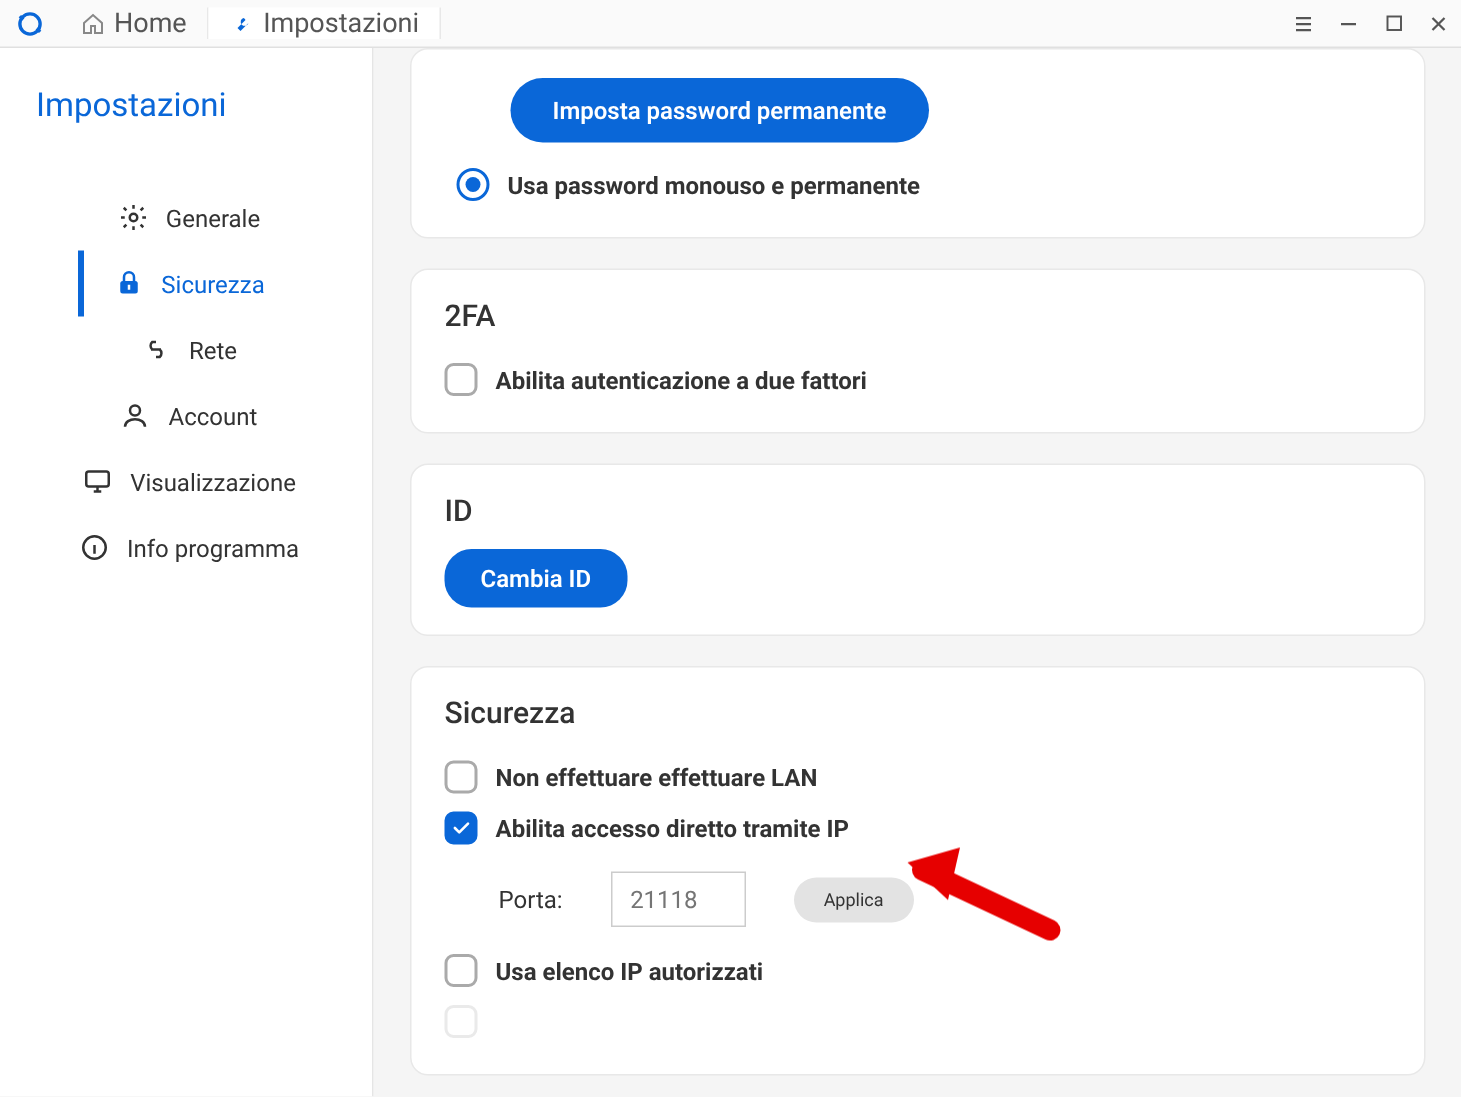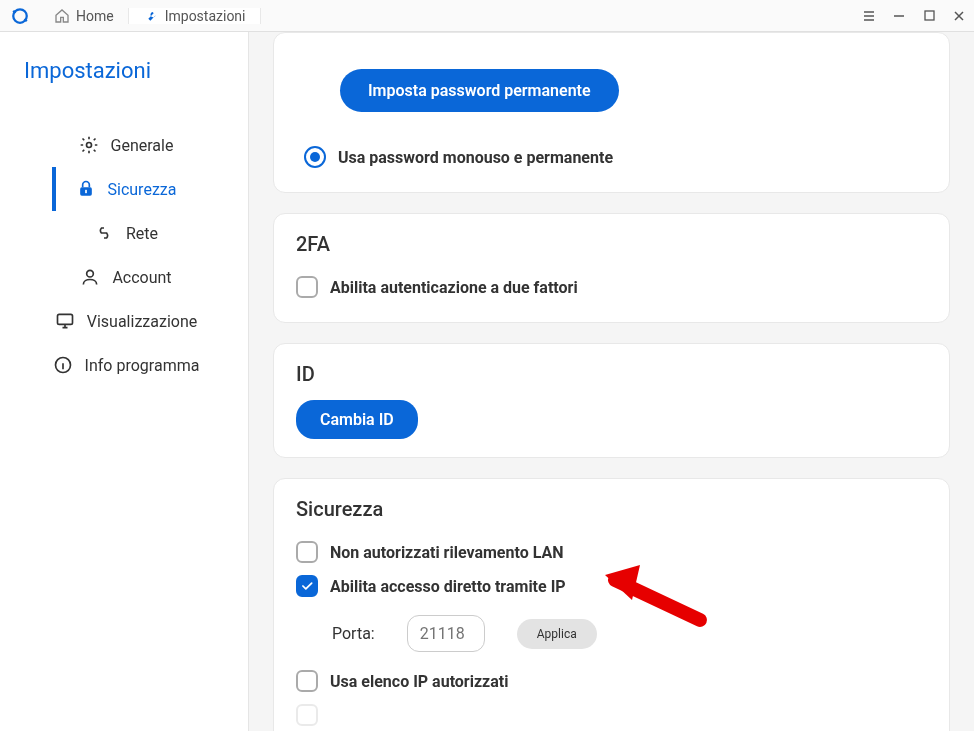--- a/index.html
+++ b/index.html
@@ -1,21 +1,21 @@
 <!DOCTYPE html>
 <html><head>
 <meta charset="utf-8">
 <style>
 * { box-sizing: border-box; margin: 0; padding: 0; font-family: -apple-system, BlinkMacSystemFont, "Segoe UI", Roboto, sans-serif; }
 body { background: #f5f5f5; width: 974px; height: 731px; overflow: hidden; position: relative; }
 
 .titlebar { height: 32px; background: #fafafa; display: flex; align-items: stretch; border-bottom: 1px solid #e0e0e0; }
 .titlebar-left { display: flex; align-items: center; }
 .logo-wrap { width: 40px; display: flex; align-items: center; justify-content: center; }
-.tab { display: flex; align-items: center; padding: 0 14px; gap: 6px; font-size: 14px; color: #555; border-right: 1px solid #e8e8e8; cursor: pointer; }
+.tab { display: flex; align-items: center; padding: 0 14px; gap: 6px; font-size: 18px; color: #555; border-right: 1px solid #e8e8e8; cursor: pointer; }
 .tab.active { background: #fff; }
 .tab.home { background: #fafafa; }
 .titlebar-right { margin-left: auto; display: flex; align-items: center; }
 .winbtn { width: 30px; height: 32px; display: flex; align-items: center; justify-content: center; color: #555; cursor: pointer; }
 
 .layout { display: flex; height: calc(100% - 32px); }
 .sidebar { width: 249px; background: #fff; border-right: 1px solid #e5e5e5; padding-top: 18px; }
 .sidebar-title { font-size: 22px; color: #0a67d8; padding: 8px 24px 24px 24px; }
 .nav { display: flex; flex-direction: column; margin-top: 16px; align-items: center; }
 .nav-item { display: flex; align-items: center; gap: 12px; padding: 12px 20px; font-size: 16px; color: #333; cursor: pointer; border-left: 4px solid transparent; }
@@ -31,25 +31,25 @@
 .btn-secondary { background: #e3e3e3; color: #333; border: none; border-radius: 18px; padding: 8px 20px; font-size: 12px; cursor: pointer; }
 
 .radio-row, .check-row { display: flex; align-items: center; gap: 12px; padding: 6px 0; font-size: 16px; color: #333; font-weight: bold; }
 .radio-outer { width: 22px; height: 22px; border: 2px solid #0a67d8; border-radius: 50%; display: flex; align-items: center; justify-content: center; }
 .radio-inner { width: 10px; height: 10px; background: #0a67d8; border-radius: 50%; }
 .radio-outer.empty { border-color: #999; }
 
 .cbox { width: 22px; height: 22px; border: 2px solid #aaa; border-radius: 6px; display: flex; align-items: center; justify-content: center; flex-shrink: 0; }
 .cbox.checked { background: #0a67d8; border-color: #0a67d8; color: #fff; }
 
-.pw-section { display: flex; flex-direction: column; gap: 20px; padding-left: 8px; }
+.pw-section { display: flex; flex-direction: column; gap: 3px; padding-left: 8px; }
 .pw-btn-wrap { padding-left: 36px; margin: 4px 0 8px 0; }
 
 .port-row { display: flex; align-items: center; gap: 32px; padding: 12px 0 12px 36px; font-size: 16px; color: #333; }
-.port-input { width: 78px; padding: 8px 12px; border: 1px solid #ccc; border-radius: 12px; font-size: 16px; color: #aaa; text-align: left; }
+.port-input { width: 90px; padding: 8px 12px; border: 1px solid #ccc; border-radius: 0; font-size: 16px; color: #aaa; text-align: left; }
 
 .arrow { position: absolute; left: 600px; top: 555px; pointer-events: none; }
 </style>
 </head>
 <body>
 
 <div class="titlebar">
   <div class="titlebar-left">
     <div class="logo-wrap">
       <svg width="18" height="18" viewBox="0 0 24 24">
@@ -185,21 +185,21 @@
     <section class="card">
       <h2>ID</h2>
       <button class="btn-primary">Cambia ID</button>
     </section>
 
     <section class="card">
       <h2>Sicurezza</h2>
 
       <div class="check-row">
         <span class="cbox"></span>
-        <span>Non autorizzati rilevamento LAN</span>
+        <span>Non effettuare effettuare LAN</span>
       </div>
 
       <div class="check-row">
         <span class="cbox checked">
           <svg width="14" height="14" viewBox="0 0 24 24">
               <path d="M5 12l5 5L20 7" fill="none" stroke="#fff" stroke-width="3" stroke-linecap="round" stroke-linejoin="round"></path>
             </svg>
         </span>
         <span>Abilita accesso diretto tramite IP</span>
       </div>

